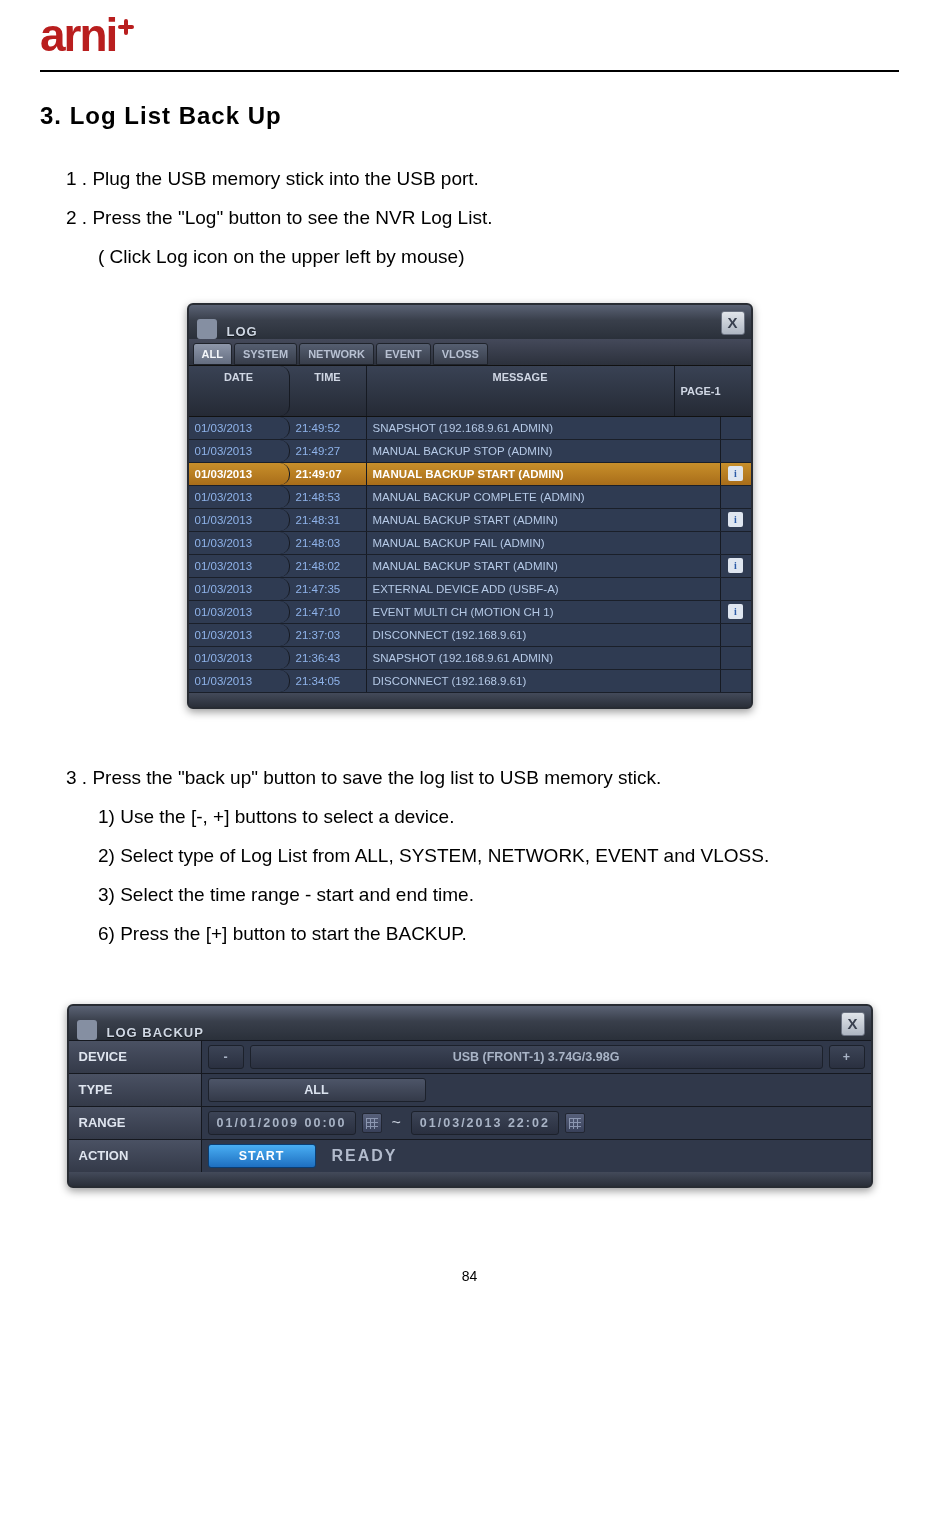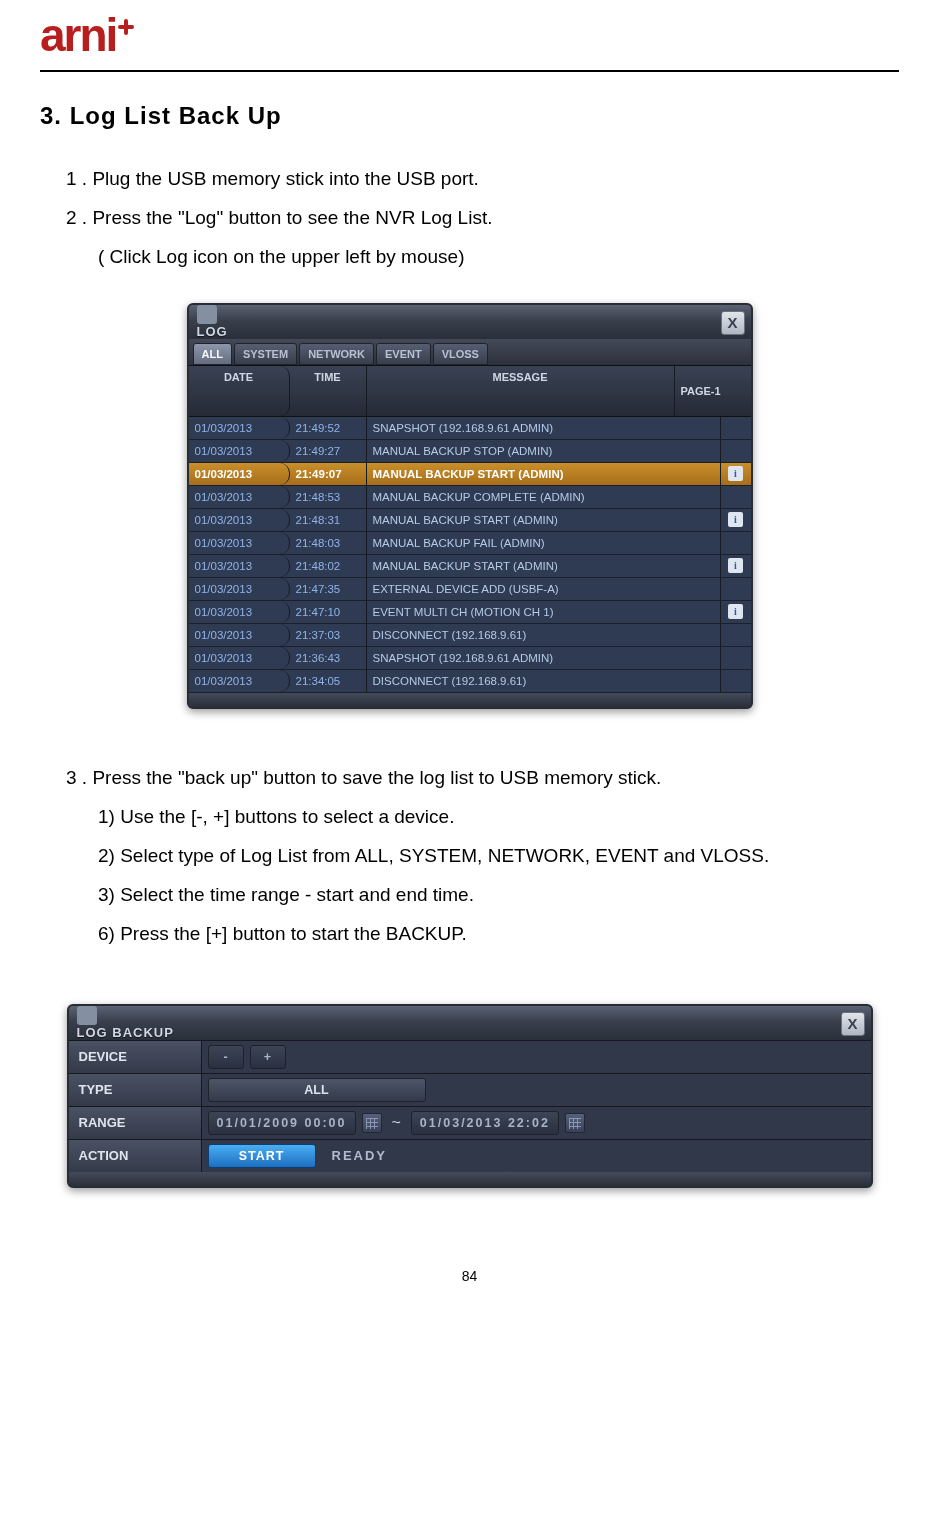--- a/index.html
+++ b/index.html
@@ -52,25 +52,24 @@
   .win {
     width: 562px;
     border: 2px solid #282c33;
     border-radius: 6px;
     background: #2d333c;
     box-shadow: 0 3px 8px rgba(0,0,0,0.4);
   }
   .win-titlebar {
     height: 34px;
     background: linear-gradient(#5a6274,#393f4b 45%,#2a303a);
-    display: flex; align-items: flex-start;
+    display: flex; align-items: flex-end;
     padding: 0 8px;
     border-top-left-radius: 4px; border-top-right-radius: 4px;
     position: relative;
-    flex-direction: column;
   }
   .win-title-icon {
     width: 20px; height: 20px; border-radius: 3px;
     background: #858fa2; margin-right: 10px;
   }
   .win-title-text {
     color: #cfd7e3; font-size: 13px; font-weight: bold; letter-spacing: 1px;
     text-shadow: 0 1px 1px rgba(0,0,0,0.6);
   }
   .win-close {
@@ -194,21 +193,21 @@
       linear-gradient(#8c97b1 1px, transparent 1px),
       linear-gradient(90deg,#8c97b1 1px, transparent 1px);
     background-size: 4px 4px;
   }
   .start-btn {
     background: linear-gradient(#49aef3,#1e6fc0);
     border: 1px solid #0a3e74;
     color: #fff;
   }
   .ready-txt {
-    color:#b2bbcc; font-size:13px; font-weight:bold; letter-spacing:2px;
+    color:#b2bbcc; font-size:16px; font-weight:bold; letter-spacing:2px;
     display:flex; align-items:center; padding-left: 10px;
   }
 
   .page-num { text-align:center; font-size:14px; margin-top: 80px; }
 </style>
 </head>
 <body>
 
 <div class="page">
 
@@ -353,20 +352,21 @@
       <div class="win-titlebar">
         <div class="win-title-icon"></div>
         <div class="win-title-text">LOG BACKUP</div>
         <div class="win-close">X</div>
       </div>
 
       <div class="form-row">
         <div class="form-label">DEVICE</div>
         <div class="form-value">
           <div class="pill pill-btn dark">-</div>
+          <div class="pill wide dark">USB (FRONT-1) 3.74G/3.98G</div>
           <div class="pill pill-btn dark">+</div>
         </div>
       </div>
 
       <div class="form-row">
         <div class="form-label">TYPE</div>
         <div class="form-value">
           <div class="pill" style="width:200px;text-align:center;">ALL</div>
         </div>
       </div>

